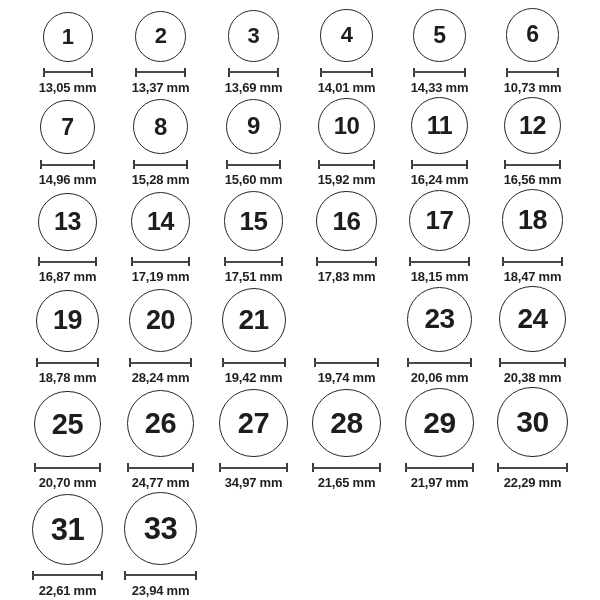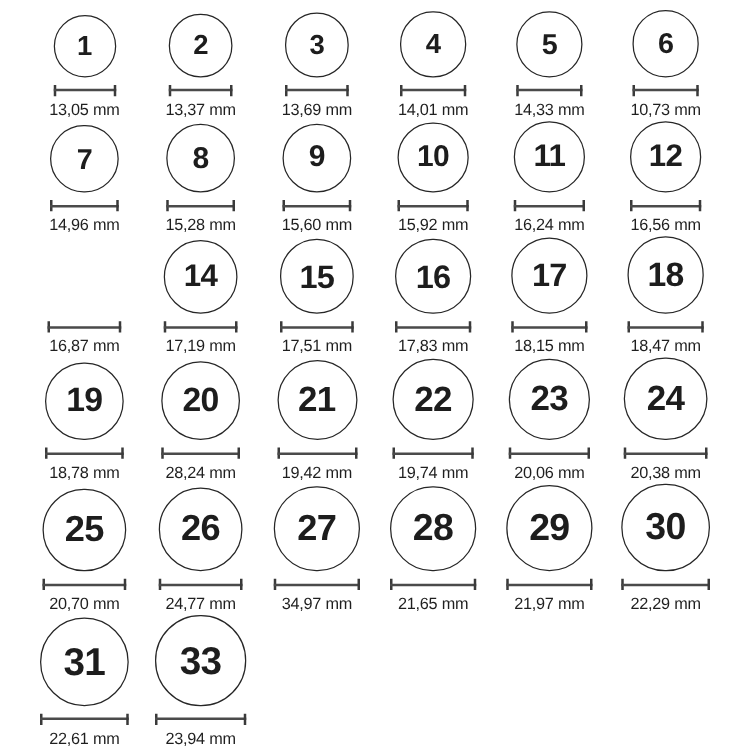--- a/index.html
+++ b/index.html
@@ -64,21 +64,21 @@
     top: 0;
     width: 2px;
     height: 9px;
     background: #3a3a3a;
   }
   .measure .tick.left  { left: 0; }
   .measure .tick.right { right: 0; }
   .diameter-label {
     margin-top: 3px;
     font-size: 13px;
-    font-weight: 400;
+    font-weight: 700;
     color: #1f1f1f;
     letter-spacing: -0.2px;
     white-space: nowrap;
   }
 </style>
 </head>
 <body>
 
 <div id="chart">
     <div class="size-row">
@@ -212,20 +212,23 @@
     <div class="measure">
       <span class="tick left"></span>
       <span class="bar"></span>
       <span class="tick right"></span>
     </div>
     <div class="diameter-label">16,56 mm</div>
   </div>
     </div>
     <div class="size-row">
       <div class="size-cell" style="--d: 58.4px; --fs: 25px;">
+    <div class="ring-circle">
+      <span class="ring-number">13</span>
+    </div>
     <div class="measure">
       <span class="tick left"></span>
       <span class="bar"></span>
       <span class="tick right"></span>
     </div>
     <div class="diameter-label">16,87 mm</div>
   </div>
       <div class="size-cell" style="--d: 59.1px; --fs: 25px;">
     <div class="ring-circle">
       <span class="ring-number">14</span>
@@ -310,23 +313,20 @@
       <span class="ring-number">21</span>
     </div>
     <div class="measure">
       <span class="tick left"></span>
       <span class="bar"></span>
       <span class="tick right"></span>
     </div>
     <div class="diameter-label">19,42 mm</div>
   </div>
       <div class="size-cell" style="--d: 64.7px; --fs: 28px;">
-    <div class="ring-circle">
-      <span class="ring-number">22</span>
-    </div>
     <div class="measure">
       <span class="tick left"></span>
       <span class="bar"></span>
       <span class="tick right"></span>
     </div>
     <div class="diameter-label">19,74 mm</div>
   </div>
       <div class="size-cell" style="--d: 65.4px; --fs: 28px;">
     <div class="ring-circle">
       <span class="ring-number">23</span>

